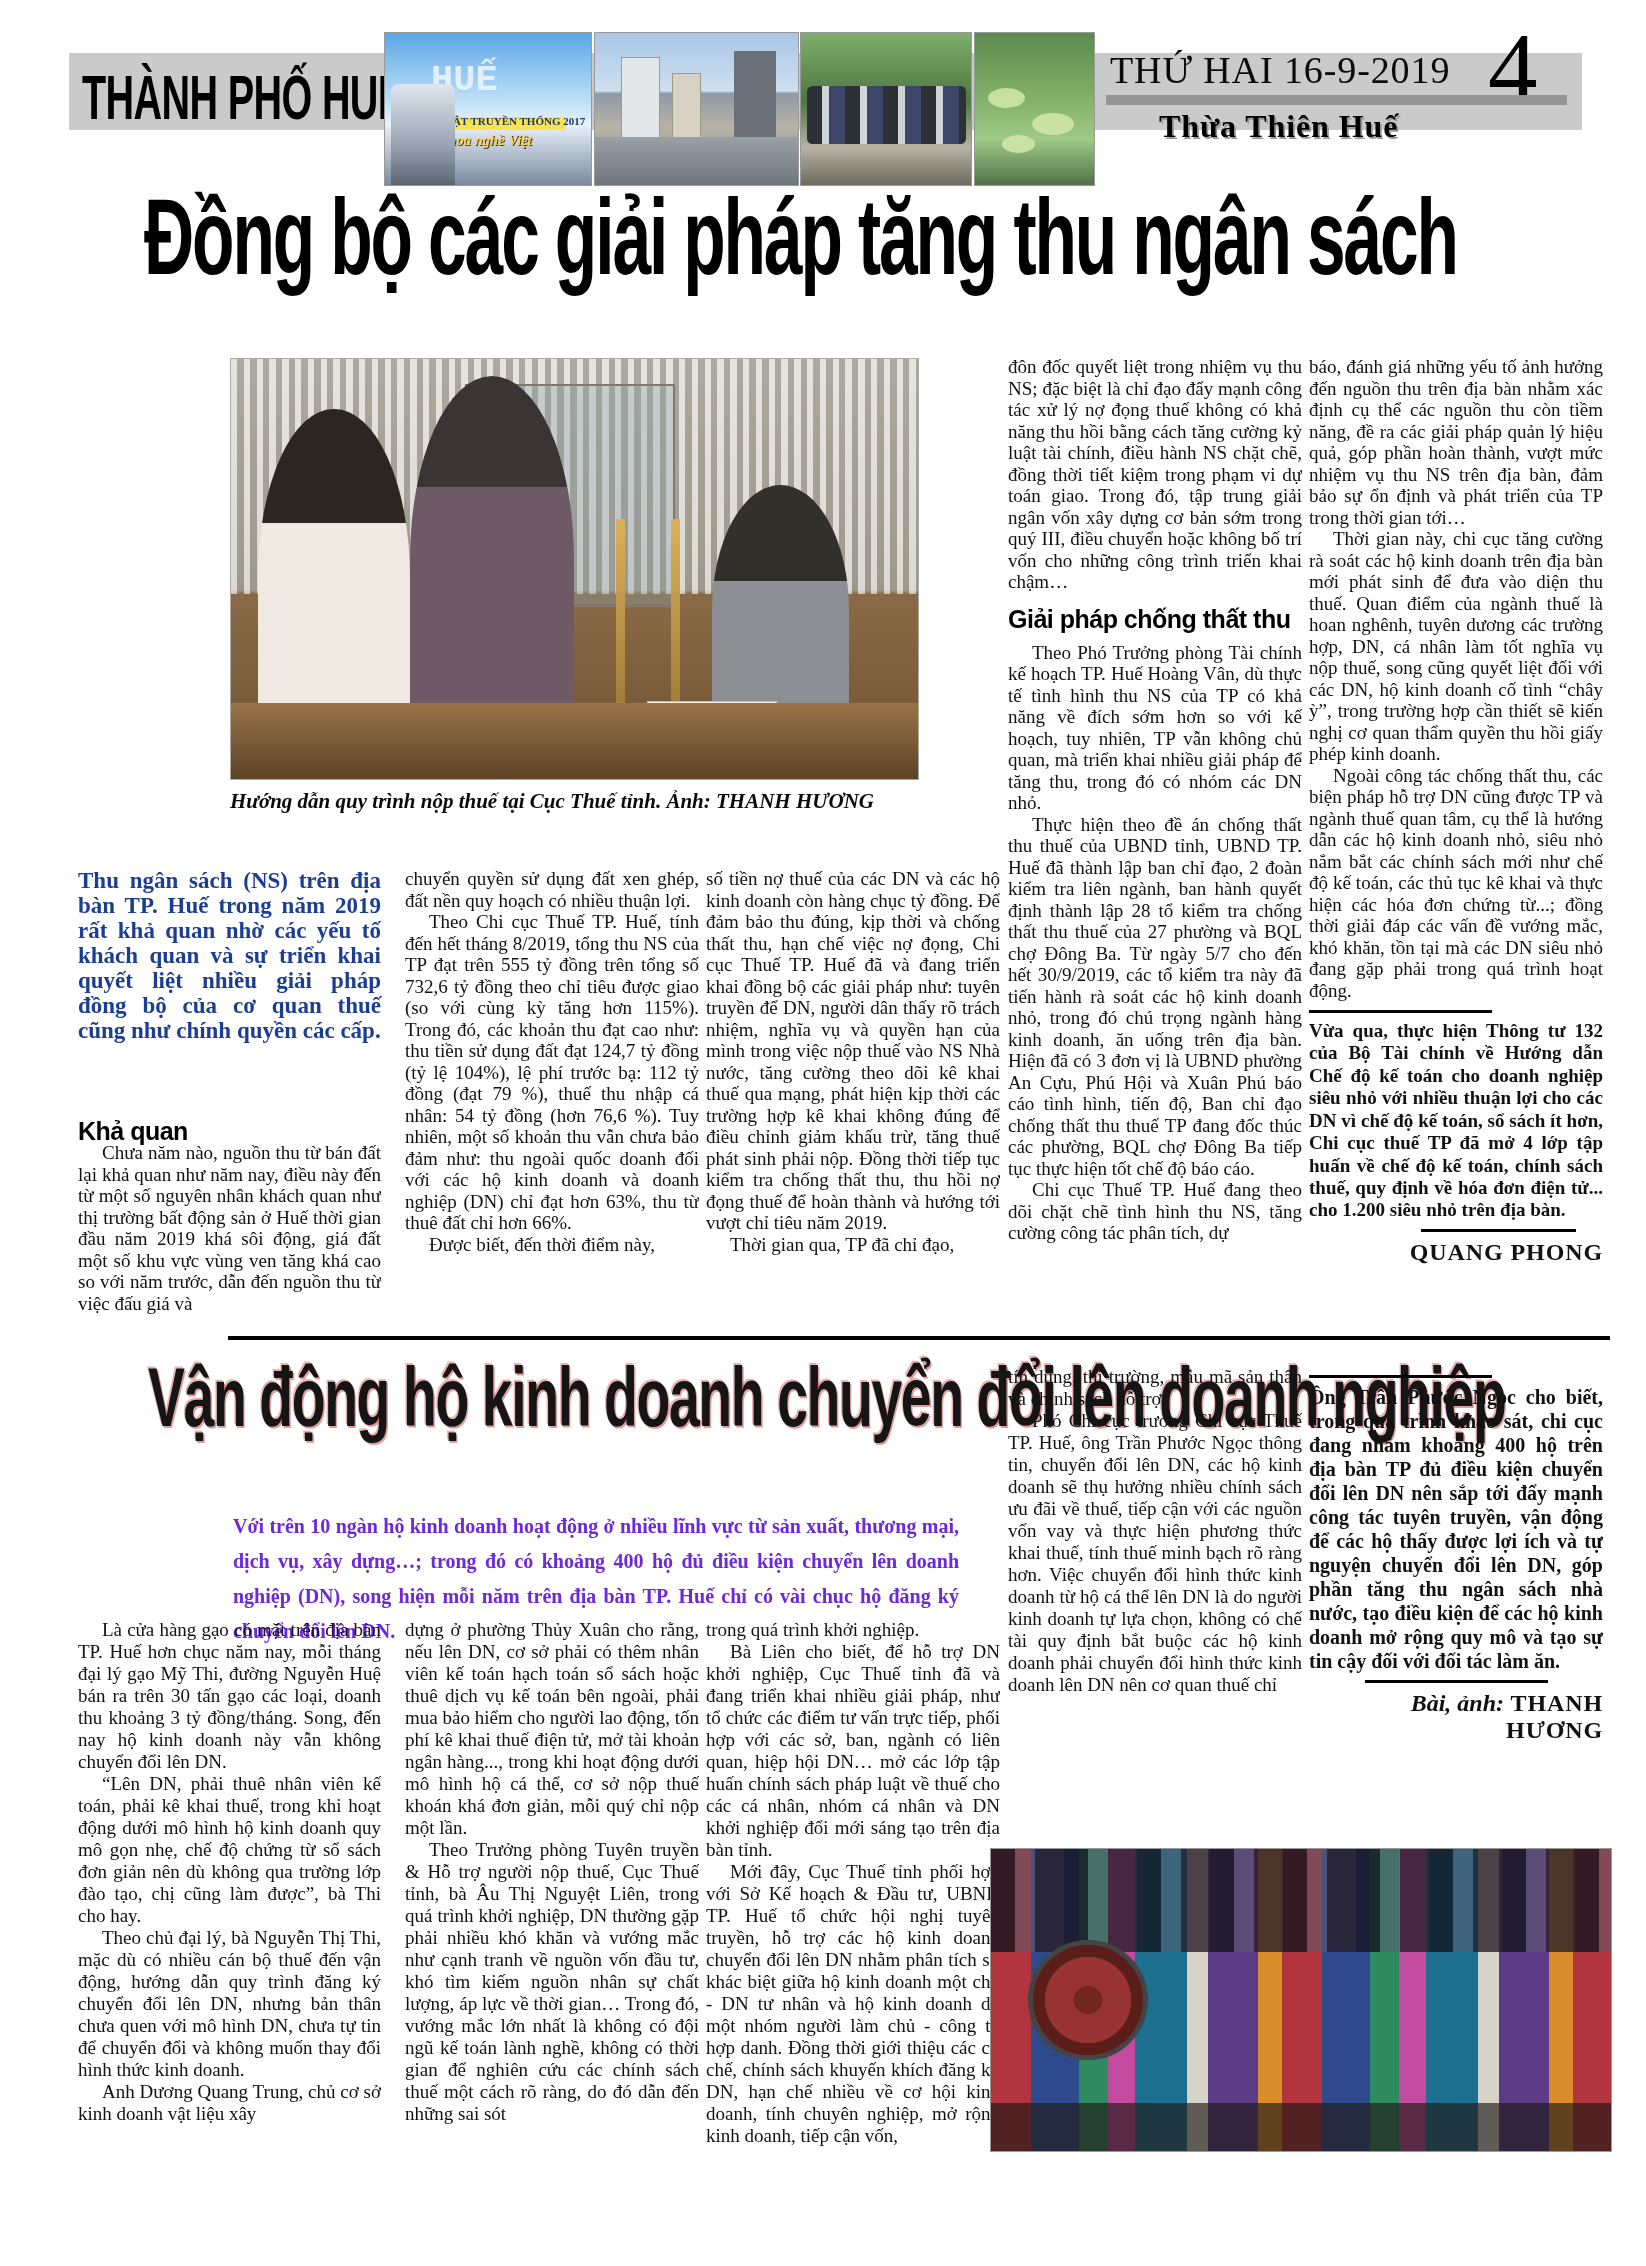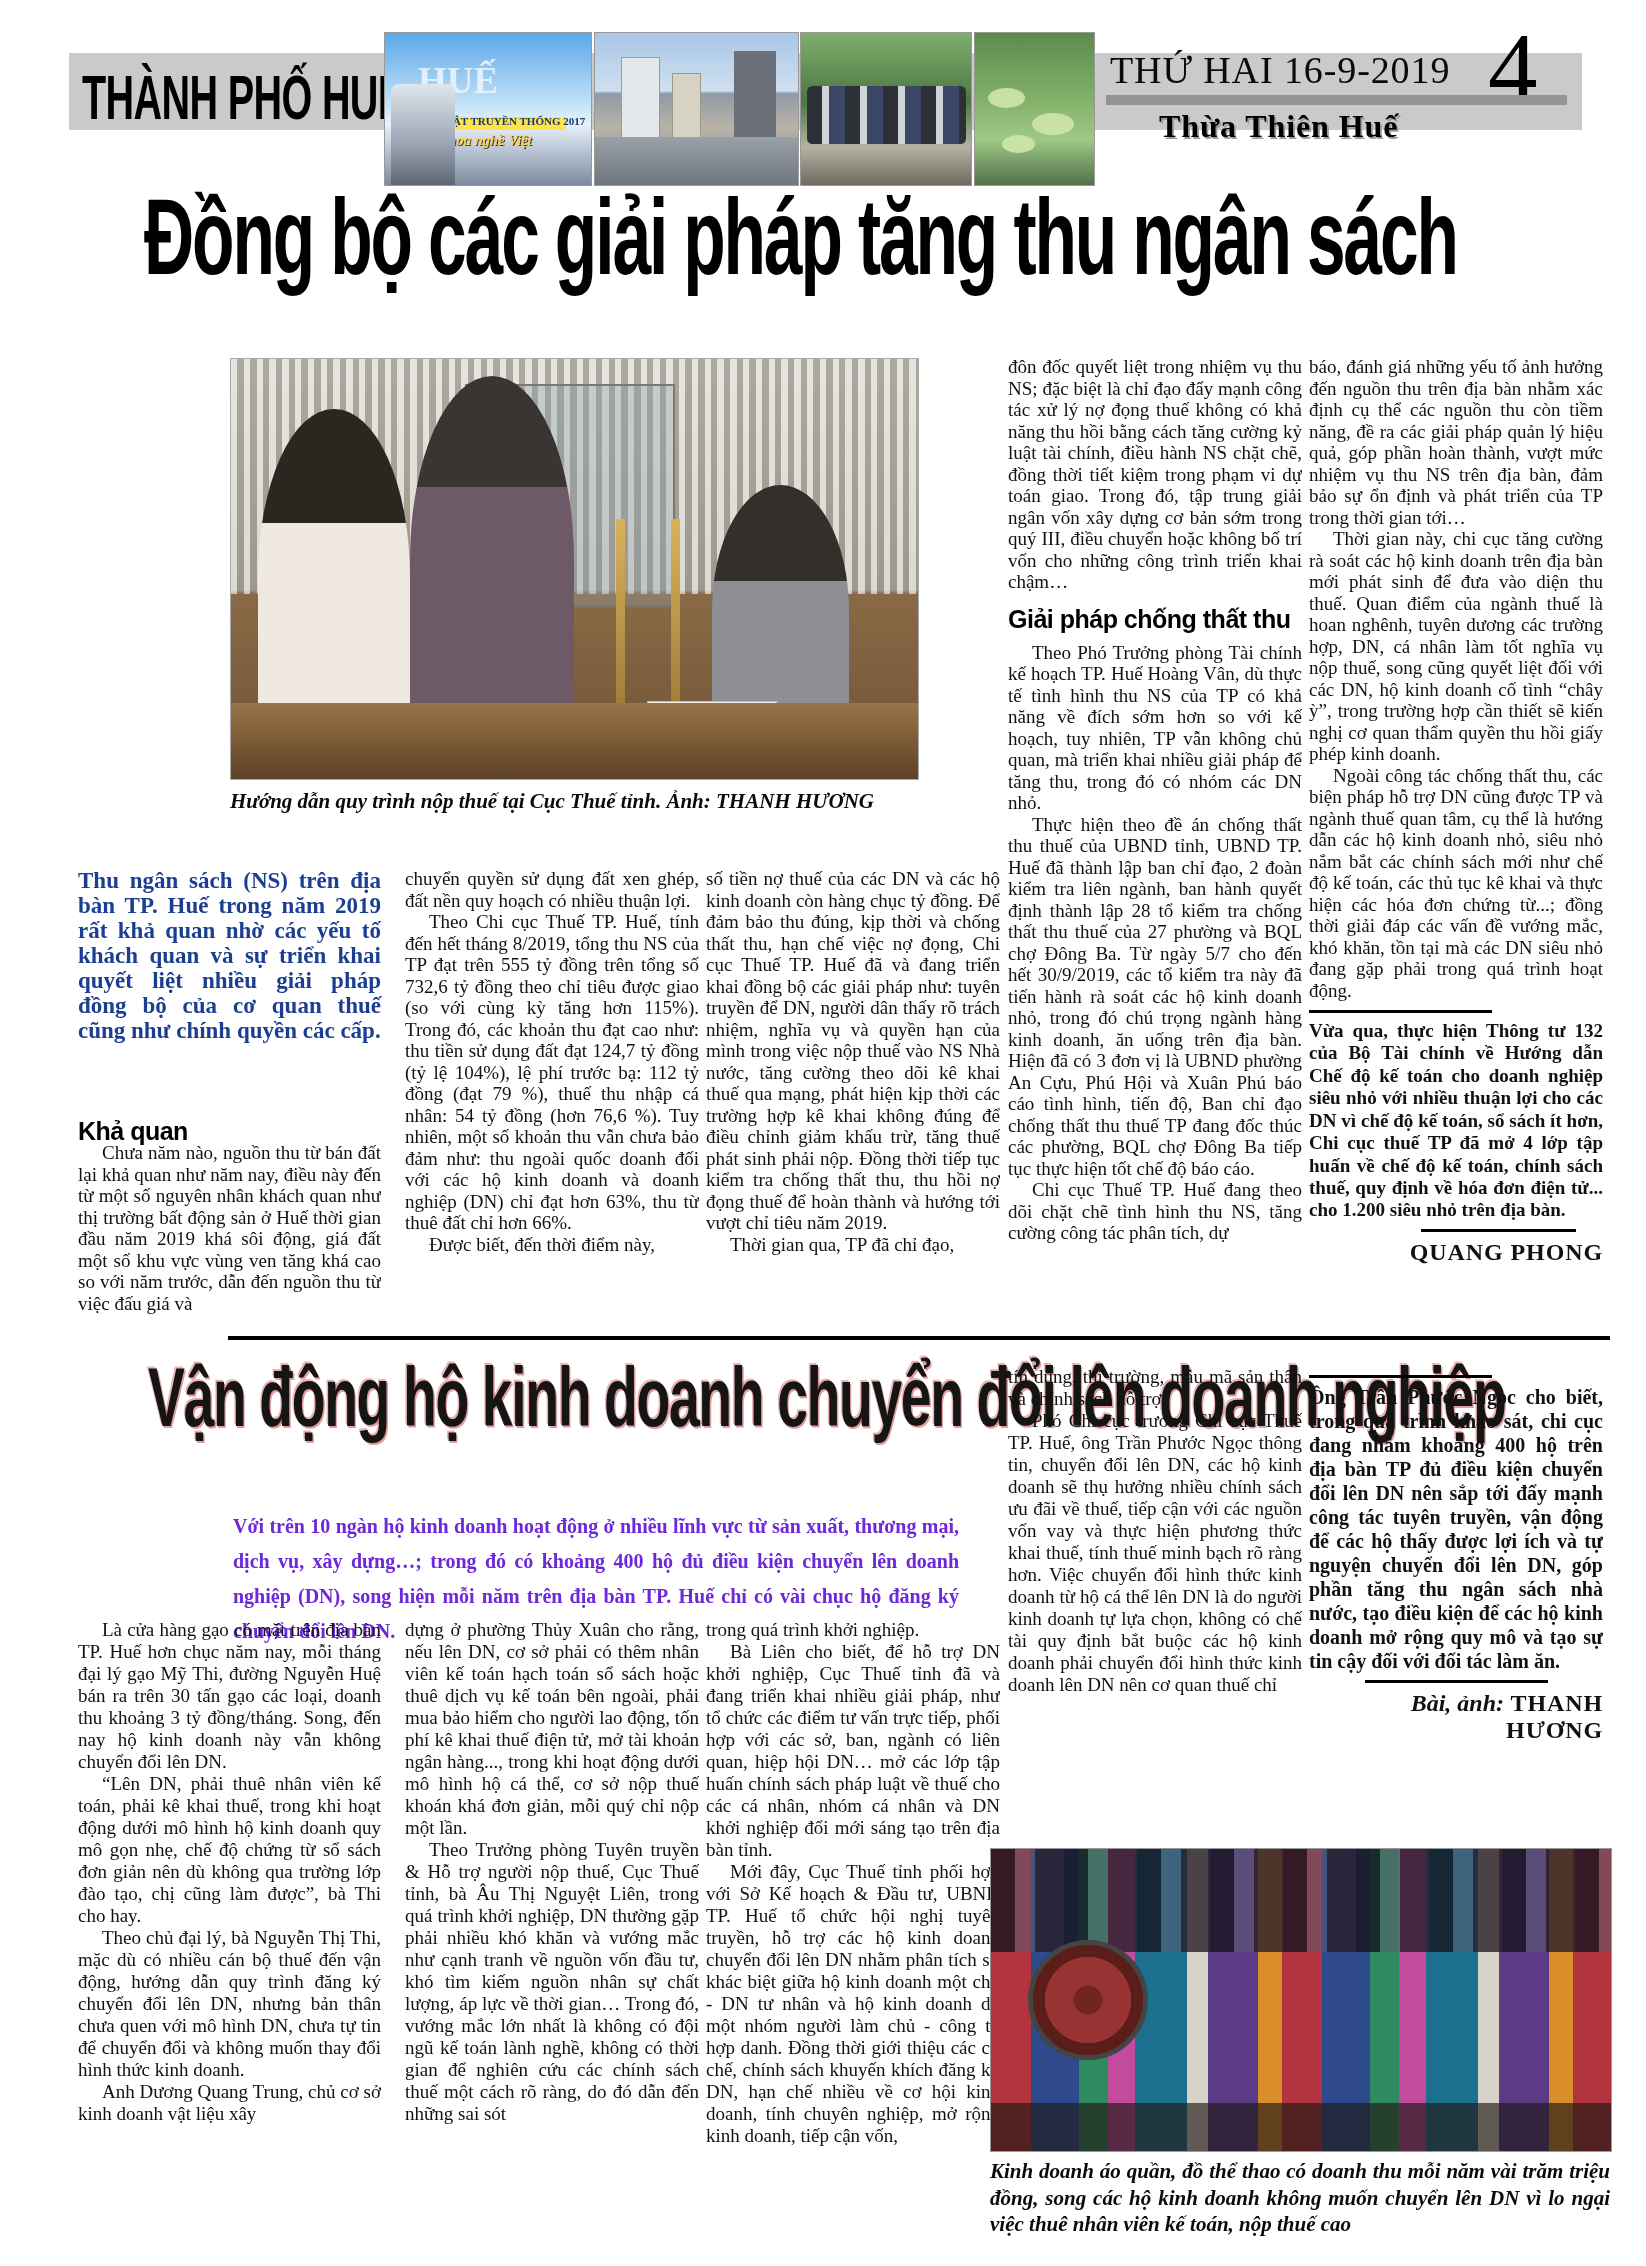--- a/index.html
+++ b/index.html
@@ -5,22 +5,22 @@
   html,body{margin:0;padding:0;background:#e8e8e8;}
   #page{position:relative;width:1647px;height:2267px;background:#ffffff;overflow:hidden;
         font-family:"Liberation Serif", serif;color:#111;}
   .abs{position:absolute;}
   
   .strip{background:#cacaca;}
   .masthead{font-family:"Liberation Sans",sans-serif;font-weight:bold;font-size:55px;
             letter-spacing:-0.9px;white-space:nowrap;transform:scale(.72,1.15);transform-origin:left top;color:#000;}
   .hphoto{overflow:hidden;border:0.9px solid #999;}
   .ph-cover{background:linear-gradient(180deg,#5aa7e8 0%,#bfe0f7 45%,#e8f2fb 60%,#7c8aa0 100%);}
-  .ph-cover .cov-big{position:absolute;left:33px;top:25.6px;color:#eef6ff;font-weight:bold;font-size:37px;
-                     font-family:Liberation Serif, serif;opacity:.85;}
+  .ph-cover .cov-big{position:absolute;left:46px;top:25.6px;color:#eef6ff;font-weight:bold;font-size:37px;
+                     font-family:Liberation Mono, monospace;opacity:.85;}
   .ph-cover .cov-bar{position:absolute;left:7.3px;top:84px;width:174px;height:12.8px;background:#ffe34d;}
   .ph-cover .cov-l1{position:absolute;left:9.1px;top:82px;font-size:11px;font-weight:bold;color:#163a6b;white-space:nowrap;}
   .ph-cover .cov-l2{position:absolute;left:31px;top:99px;font-size:14.6px;font-style:italic;font-weight:bold;color:#ffd24d;
                     text-shadow:0.9px 0.9px 0 #333;white-space:nowrap;}
   .ph-cover .cov-fig{position:absolute;left:5.5px;bottom:0;width:64px;height:101px;
                      background:linear-gradient(180deg,#dfe6ee 0%,#9aa4b2 60%,#5c6673 100%);border-radius:7.3px 7.3px 0 0;}
   .ph-street{background:linear-gradient(180deg,#a8c6e6 0%,#cfe0f0 38%,#8e9aa6 40%,#b9b3a6 62%,#7f8894 100%);}
   .ph-street .bld1{position:absolute;left:25.6px;top:24px;width:37px;height:88px;background:#e4e7ea;border:0.9px solid #99a;}
   .ph-street .bld2{position:absolute;left:77px;top:40px;width:27.4px;height:71px;background:#d8d2c4;border:0.9px solid #998;}
   .ph-street .bld3{position:absolute;right:22px;top:18.3px;width:42px;height:95px;background:#6b7078;}
@@ -212,16 +212,15 @@
       <span> </span>
       <span>THANH HƯƠNG</span>
     </div>
   </div>
 
   <div class="abs photo2" style="left:990px;top:1848px;width:620px;height:302px;">
     <div class="topband"></div>
     <div class="fan"></div>
     <div class="shelf"></div>
   </div>
-  <div class="abs caption" style="left:990px;top:2158px;width:620px;">Kinh doanh áo quần, đồ thể thao có doanh thu mỗi năm vài trăm triệu đồng, song các hộ kinh doanh không muốn chuyển lên DN vì lo ngại việc thuê nhân viên kế toán, nộp thuế cao</div>
 
 </div>
 
 
 </body></html>

